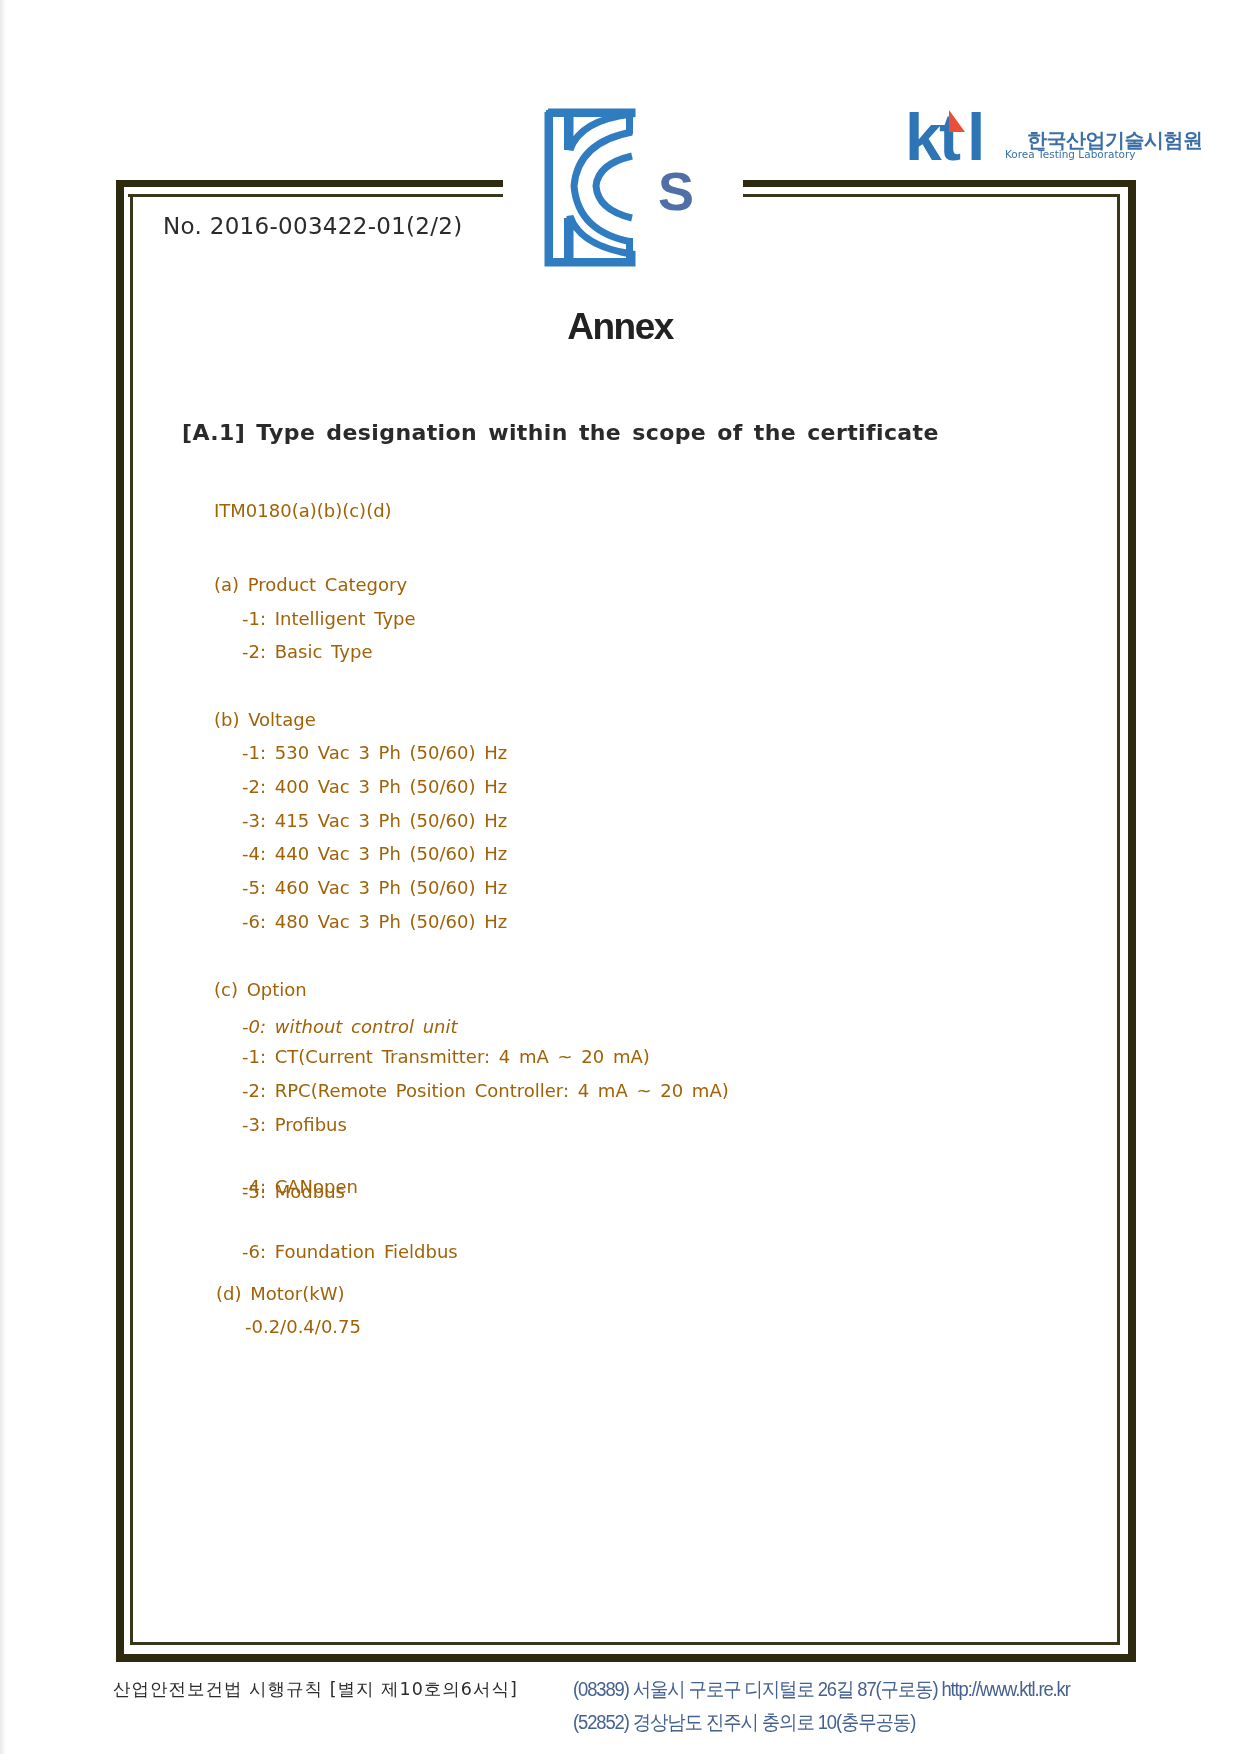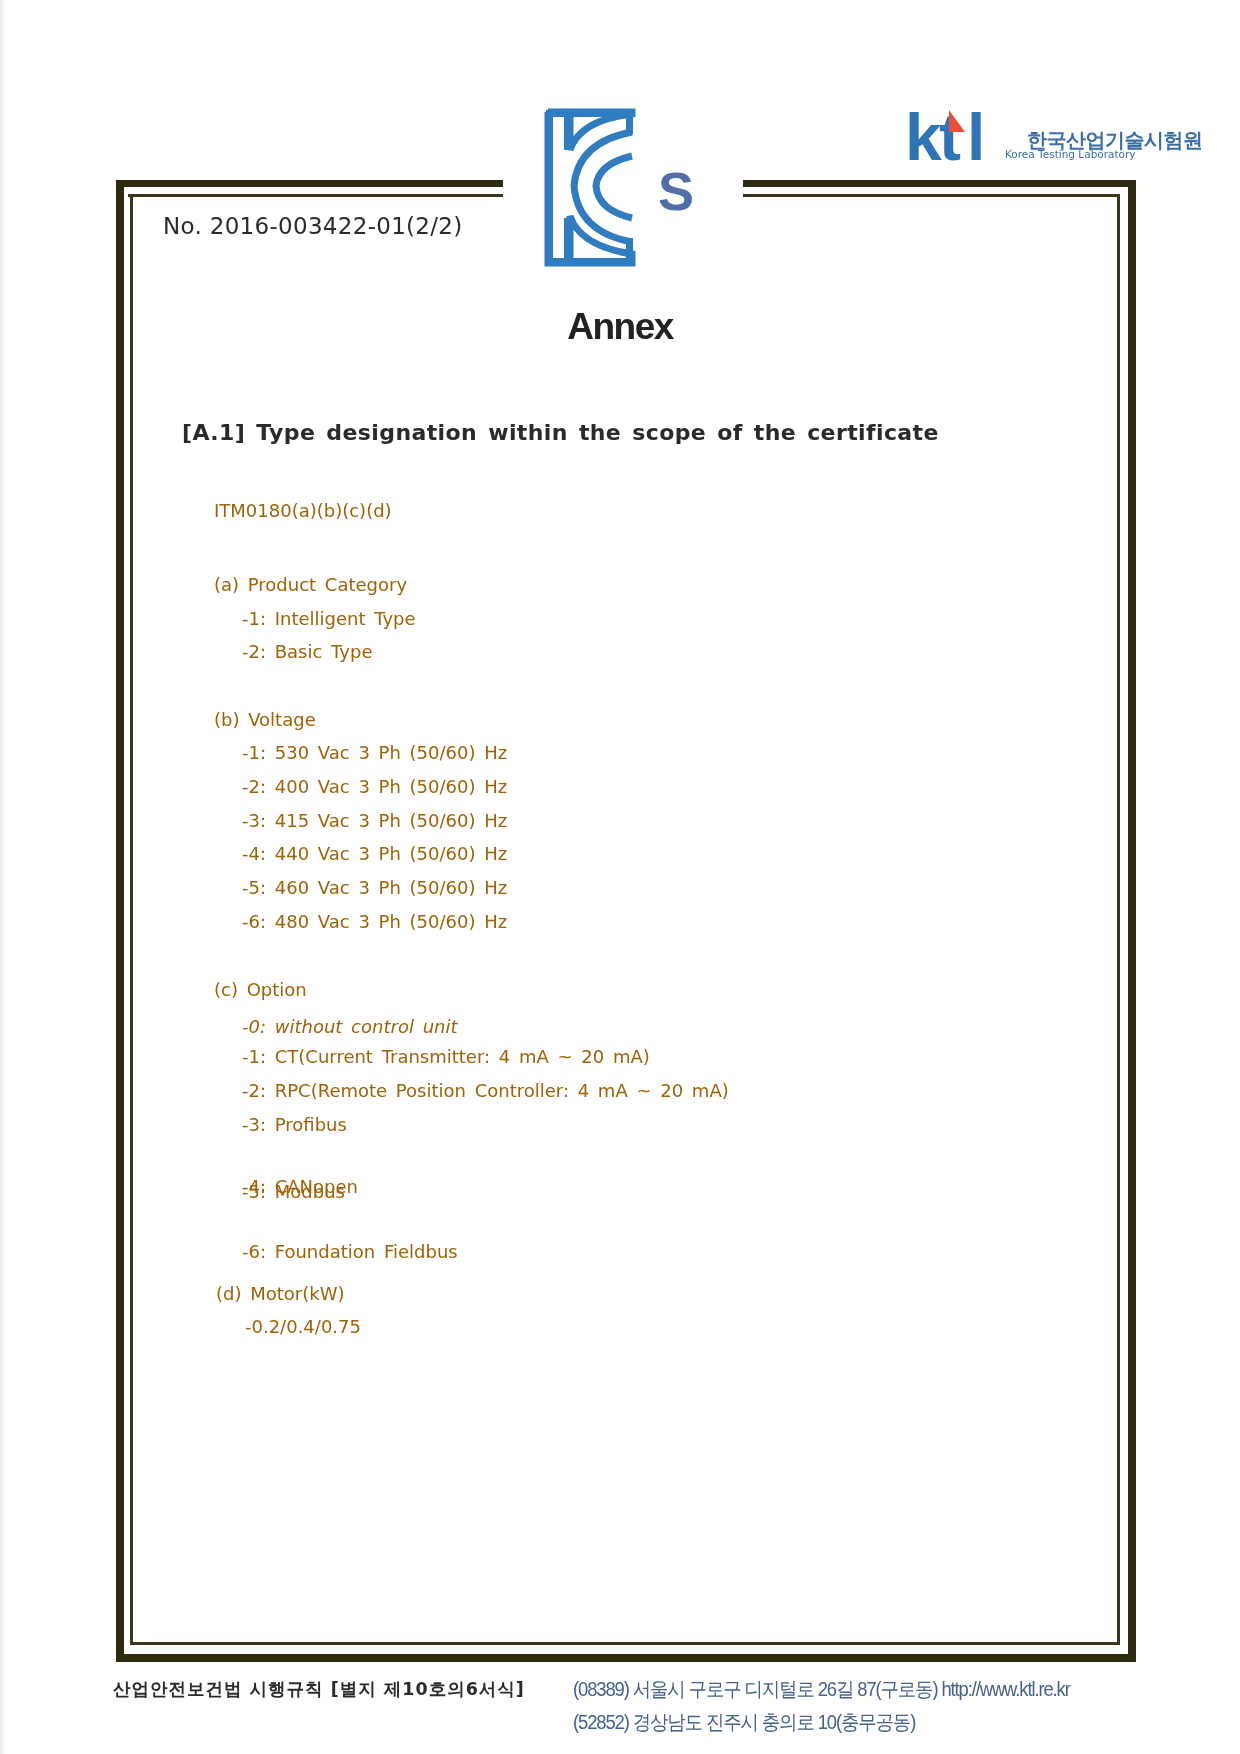--- a/index.html
+++ b/index.html
@@ -21,21 +21,21 @@
   .doc-no { left:163px; top:213px; font-size:23px; letter-spacing:0.3px; color:#2b2b2b; white-space:nowrap; }
 
   .annex { left:520px; top:306px; width:200px; text-align:center; font-family:"Liberation Sans", sans-serif; font-weight:bold; font-size:37px; letter-spacing:-1.5px; color:#222; }
 
   .heading { left:182px; top:420px; font-size:22px; font-weight:bold; color:#2a2a2a; white-space:nowrap; letter-spacing:0.4px; word-spacing:3px; }
 
   .body-text { font-size:18px; color:#a16207; white-space:nowrap; word-spacing:3px; }
   .lvl0 { left:214px; }
   .lvl1 { left:242px; }
 
-  .footer-left { left:113px; top:1677px; font-size:17.5px; color:#2b2b2b; white-space:nowrap; letter-spacing:1px;font-weight:bold; }
+  .footer-left { left:113px; top:1677px; font-size:17.5px; color:#2b2b2b; white-space:nowrap; letter-spacing:1px; }
   .footer-right { left:573px; font-family:"Liberation Sans", sans-serif; font-size:20px; color:#44618f; white-space:nowrap; letter-spacing:-1.2px; transform:scaleX(0.92); transform-origin:left; }
 
   .ktl-kor { left:1003px; top:127px; font-size:20px; color:#3b6fa6; font-weight:bold; white-space:nowrap; letter-spacing:-0.5px;margin-left:24px; }
   .ktl-eng { left:1005px; top:148px; font-size:10.5px; color:#3b6fa6; white-space:nowrap; }
 </style>
 </head>
 <body>
 
 <div class="abs page-edge"></div>
 

